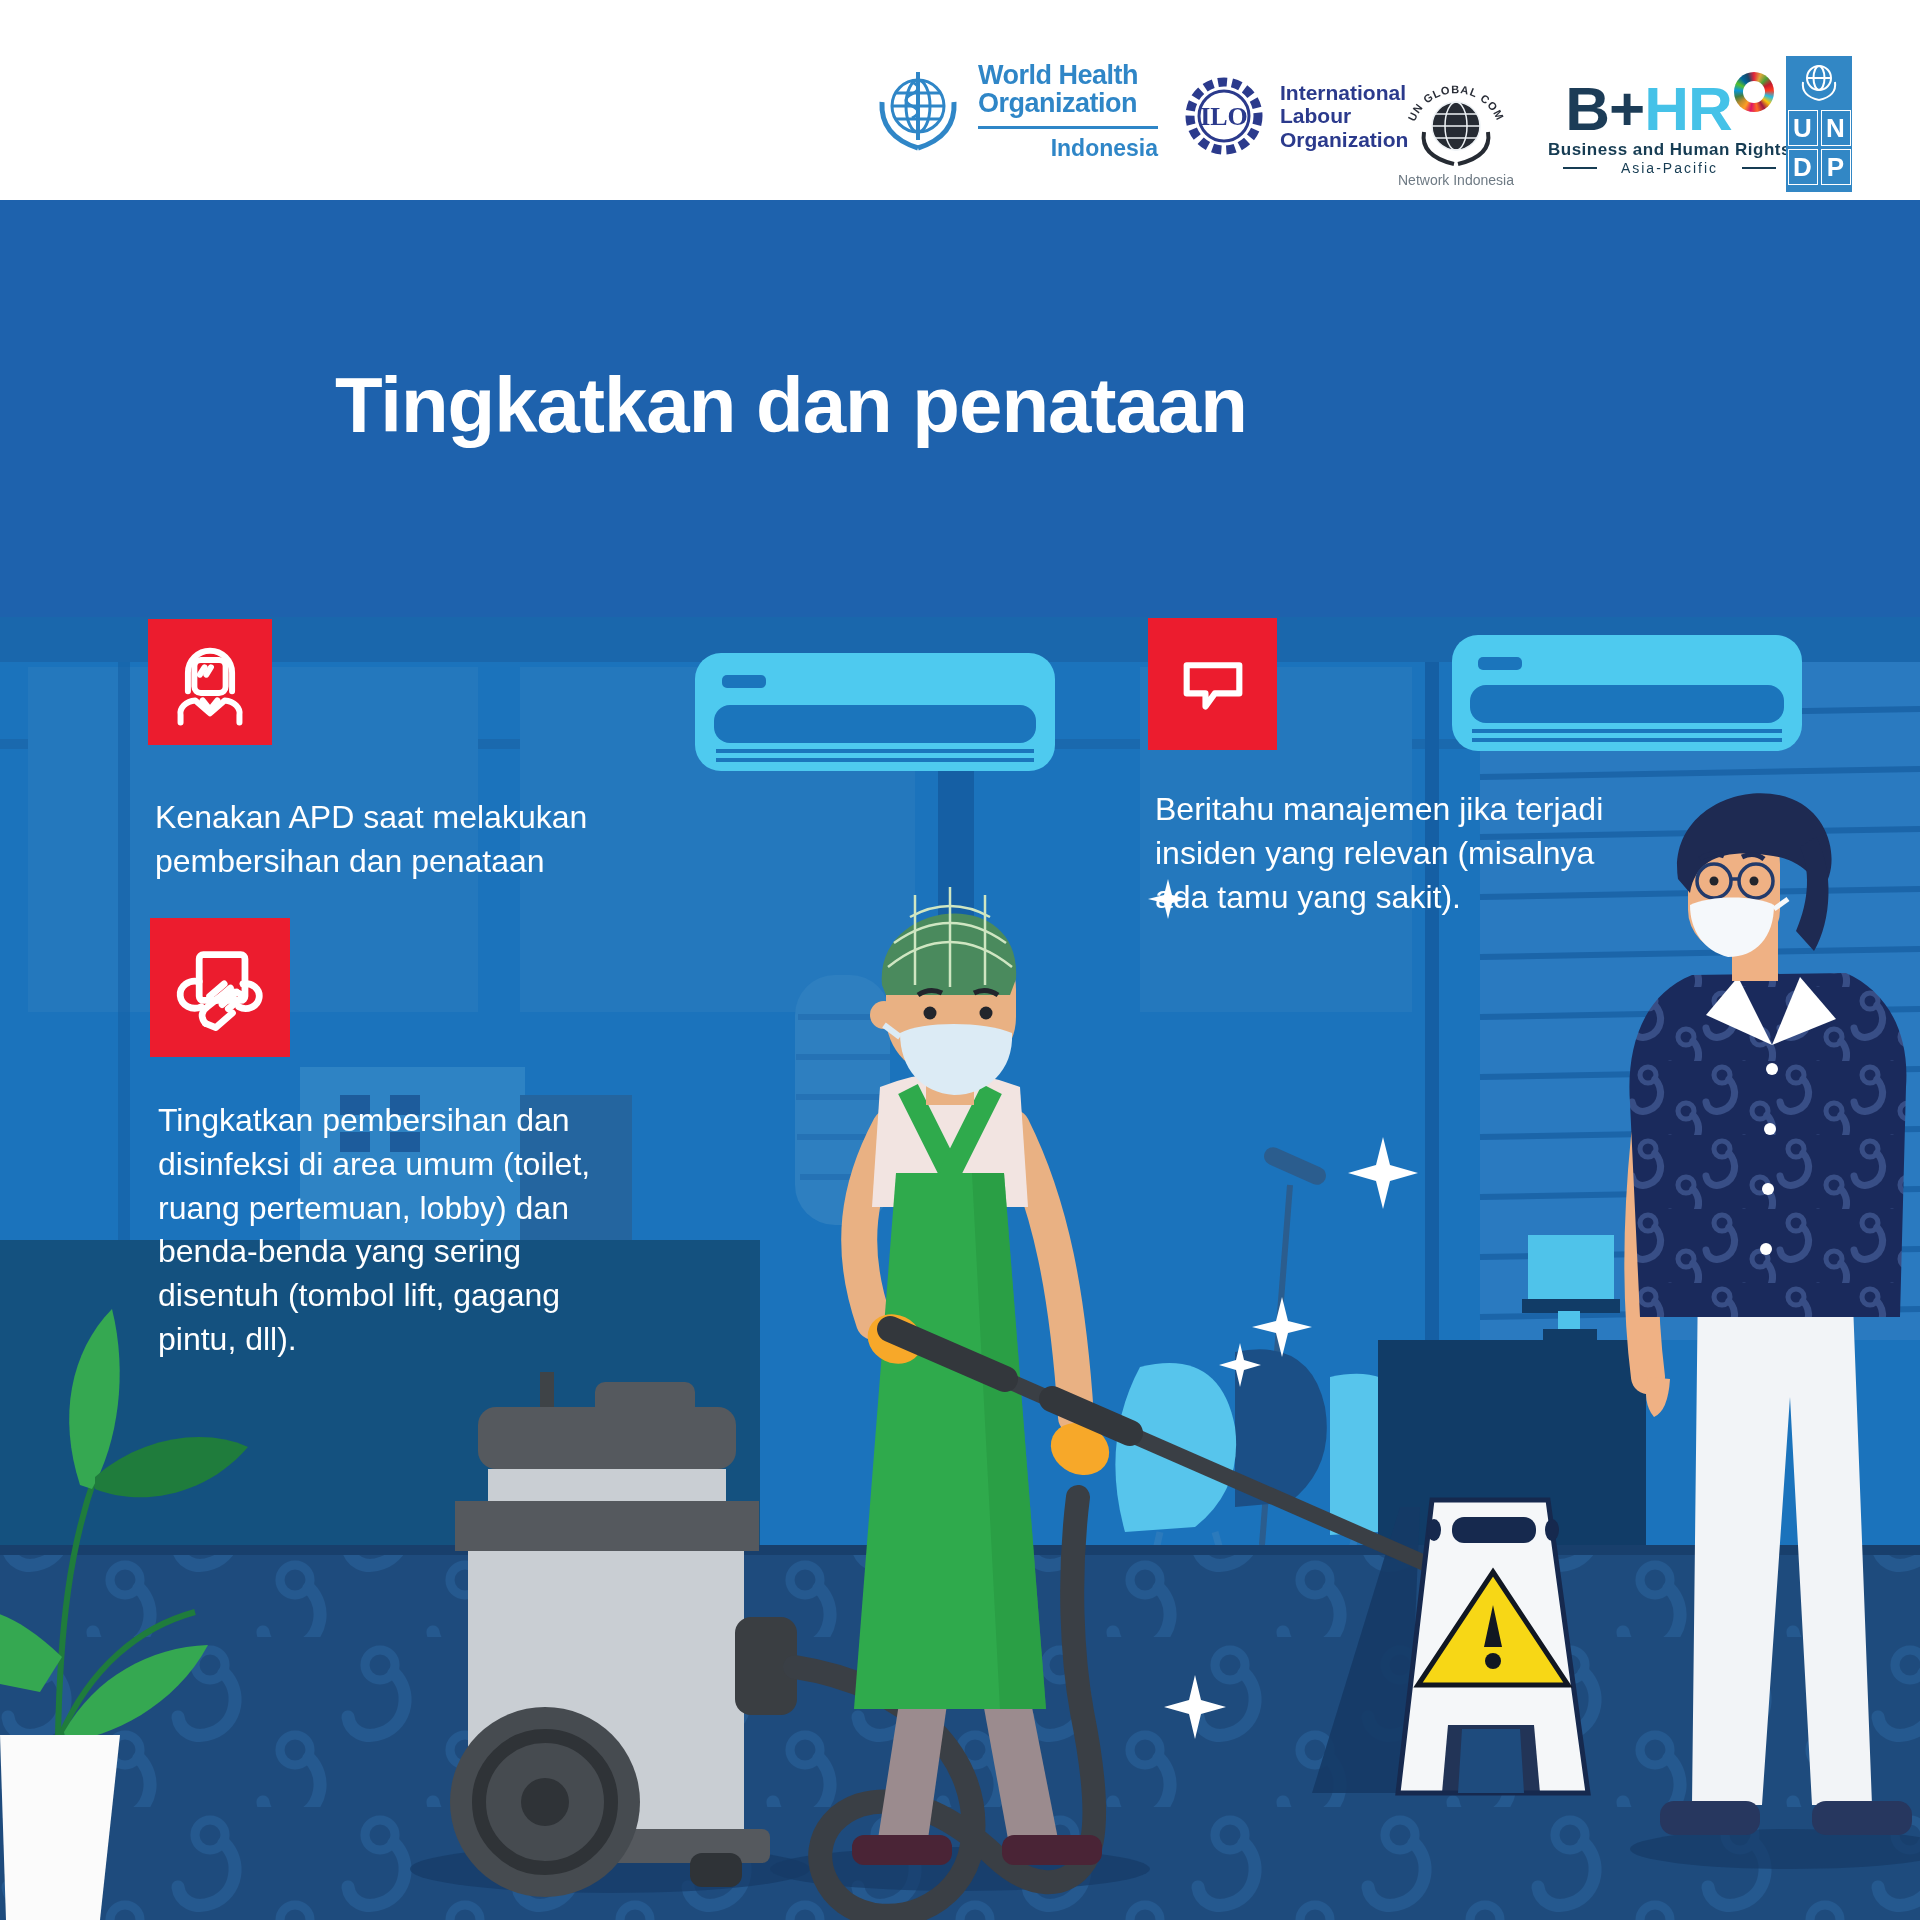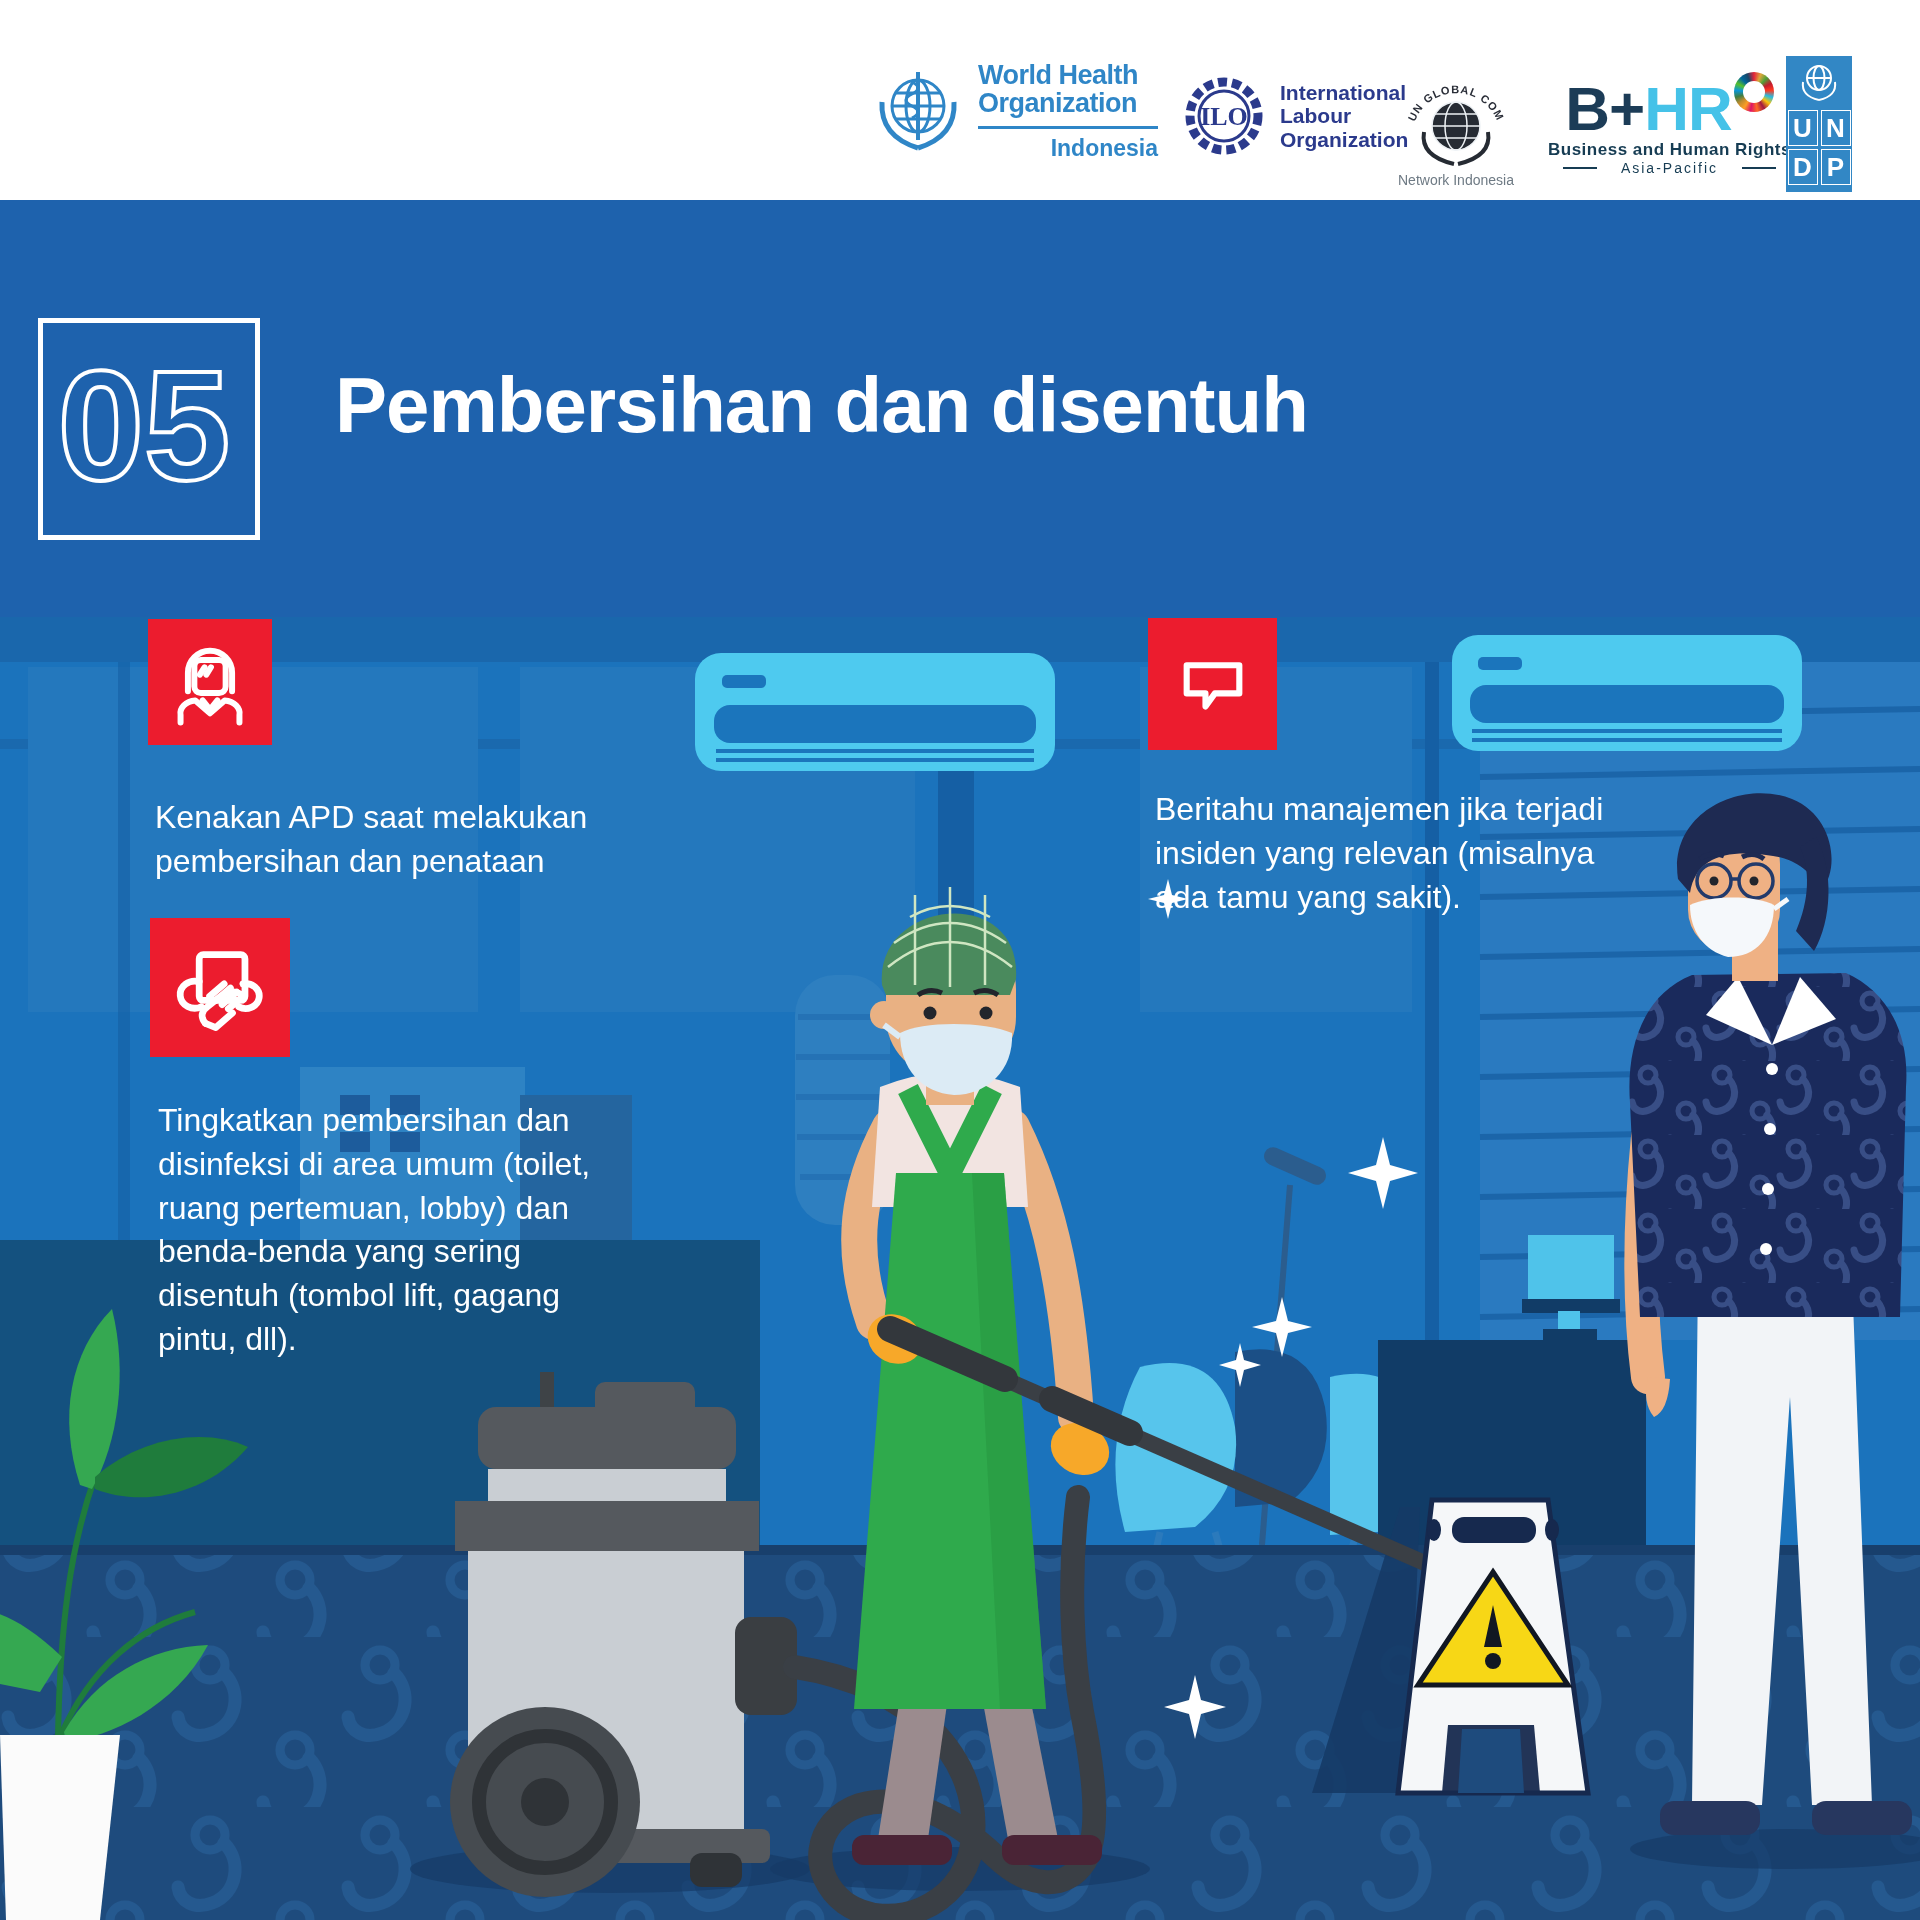--- a/index.html
+++ b/index.html
@@ -135,26 +135,21 @@
           <span>U</span>
           <span>N</span>
           <span>D</span>
           <span>P</span>
         </div>
       </div>
     </div>
   </div>
 
   <div class="abs band"></div>
-  <div class="abs numbox">
-    <svg width="202" height="202" viewBox="0 0 202 202">
-      <text x="101" y="156" text-anchor="middle" font-size="155" font-weight="bold" fill="none" stroke="#ffffff" stroke-width="4">05</text>
-    </svg>
-  </div>
-  <div class="abs title">Pembersihan dan disentuh</div>
+  <div class="abs title">Tingkatkan dan penataan</div>
 
   <svg class="abs" style="left:0;top:617px;" width="1920" height="1303" viewBox="0 0 1920 1303">
     <defs>
       <pattern id="batikPat" width="170" height="170" patternUnits="userSpaceOnUse">
         <g fill="none" stroke="#2b67a2" opacity="0.9">
           <circle cx="40" cy="28" r="15" stroke-width="9"></circle>
           <path d="M54 36 C72 54 68 86 42 96 C24 103 10 94 8 80" stroke-width="13" stroke-linecap="round"></path>
           <circle cx="125" cy="113" r="15" stroke-width="9"></circle>
           <path d="M139 121 C157 139 153 171 127 181 C109 188 95 179 93 165" stroke-width="13" stroke-linecap="round"></path>
         </g>

